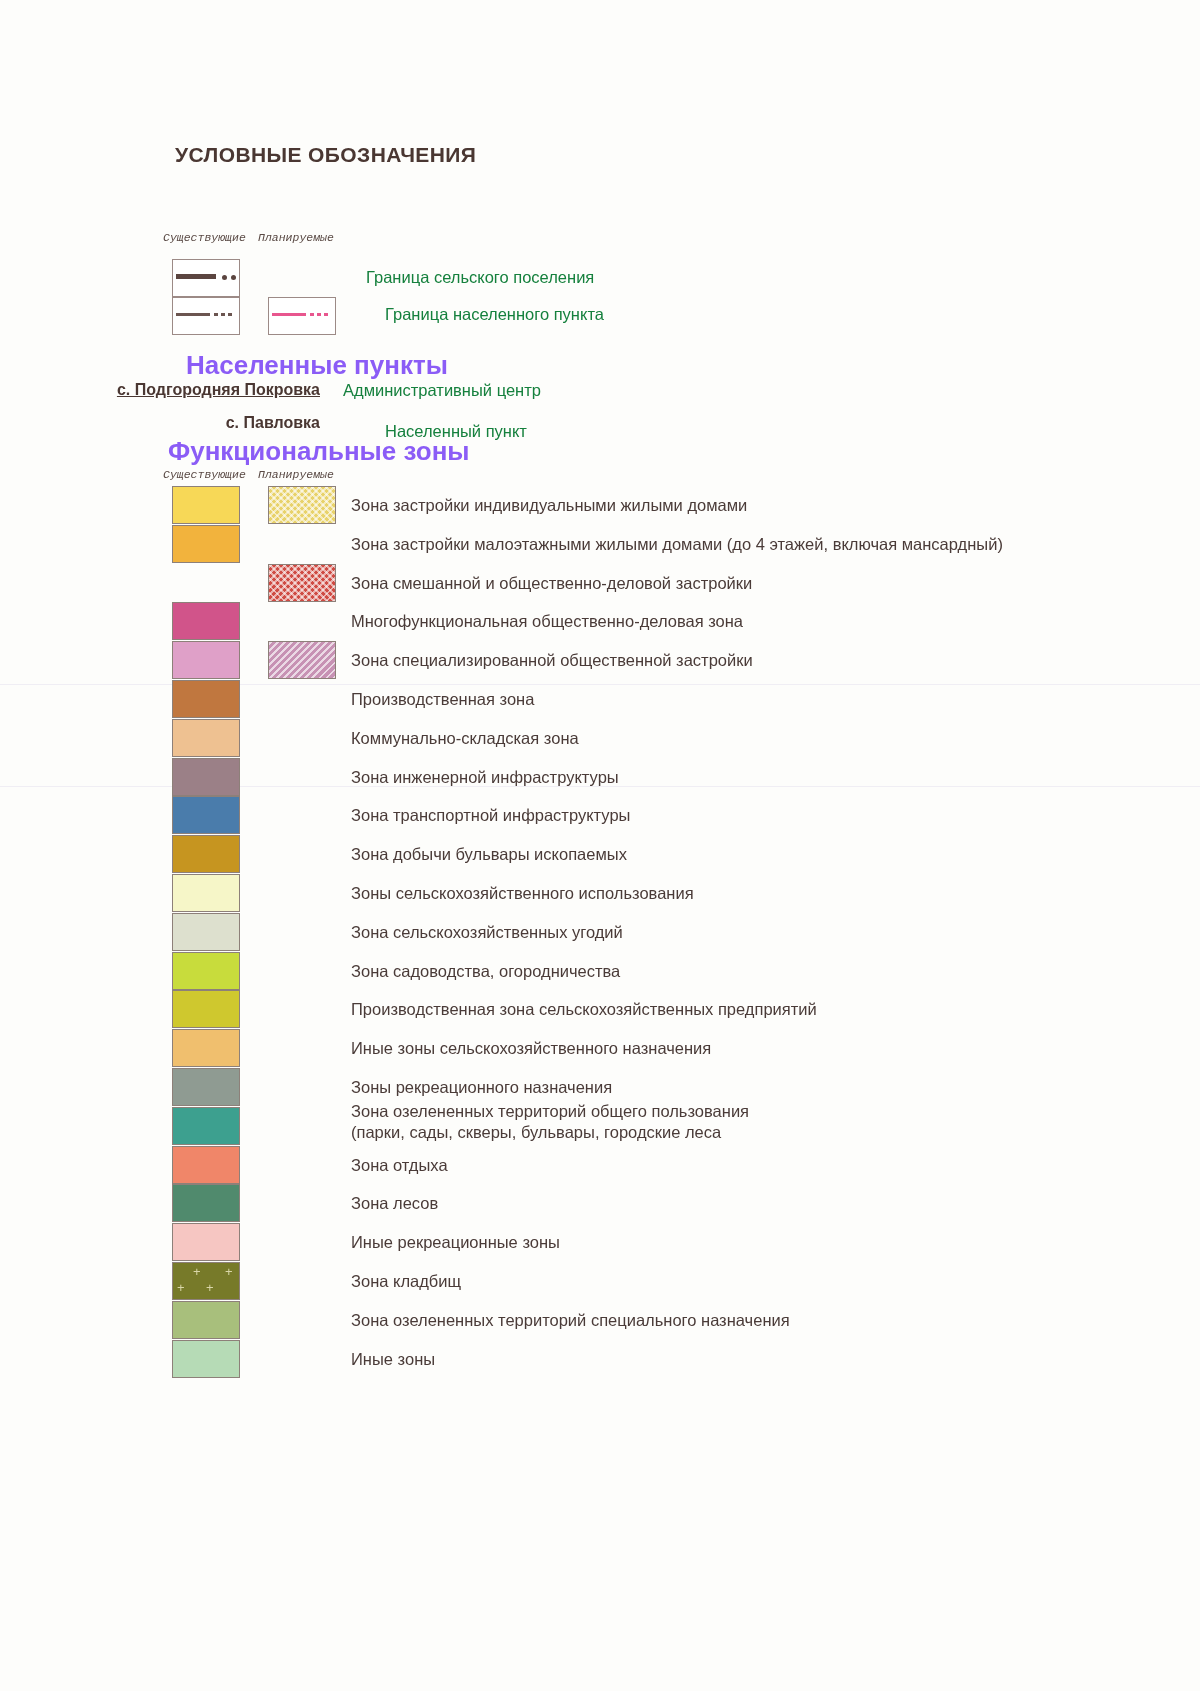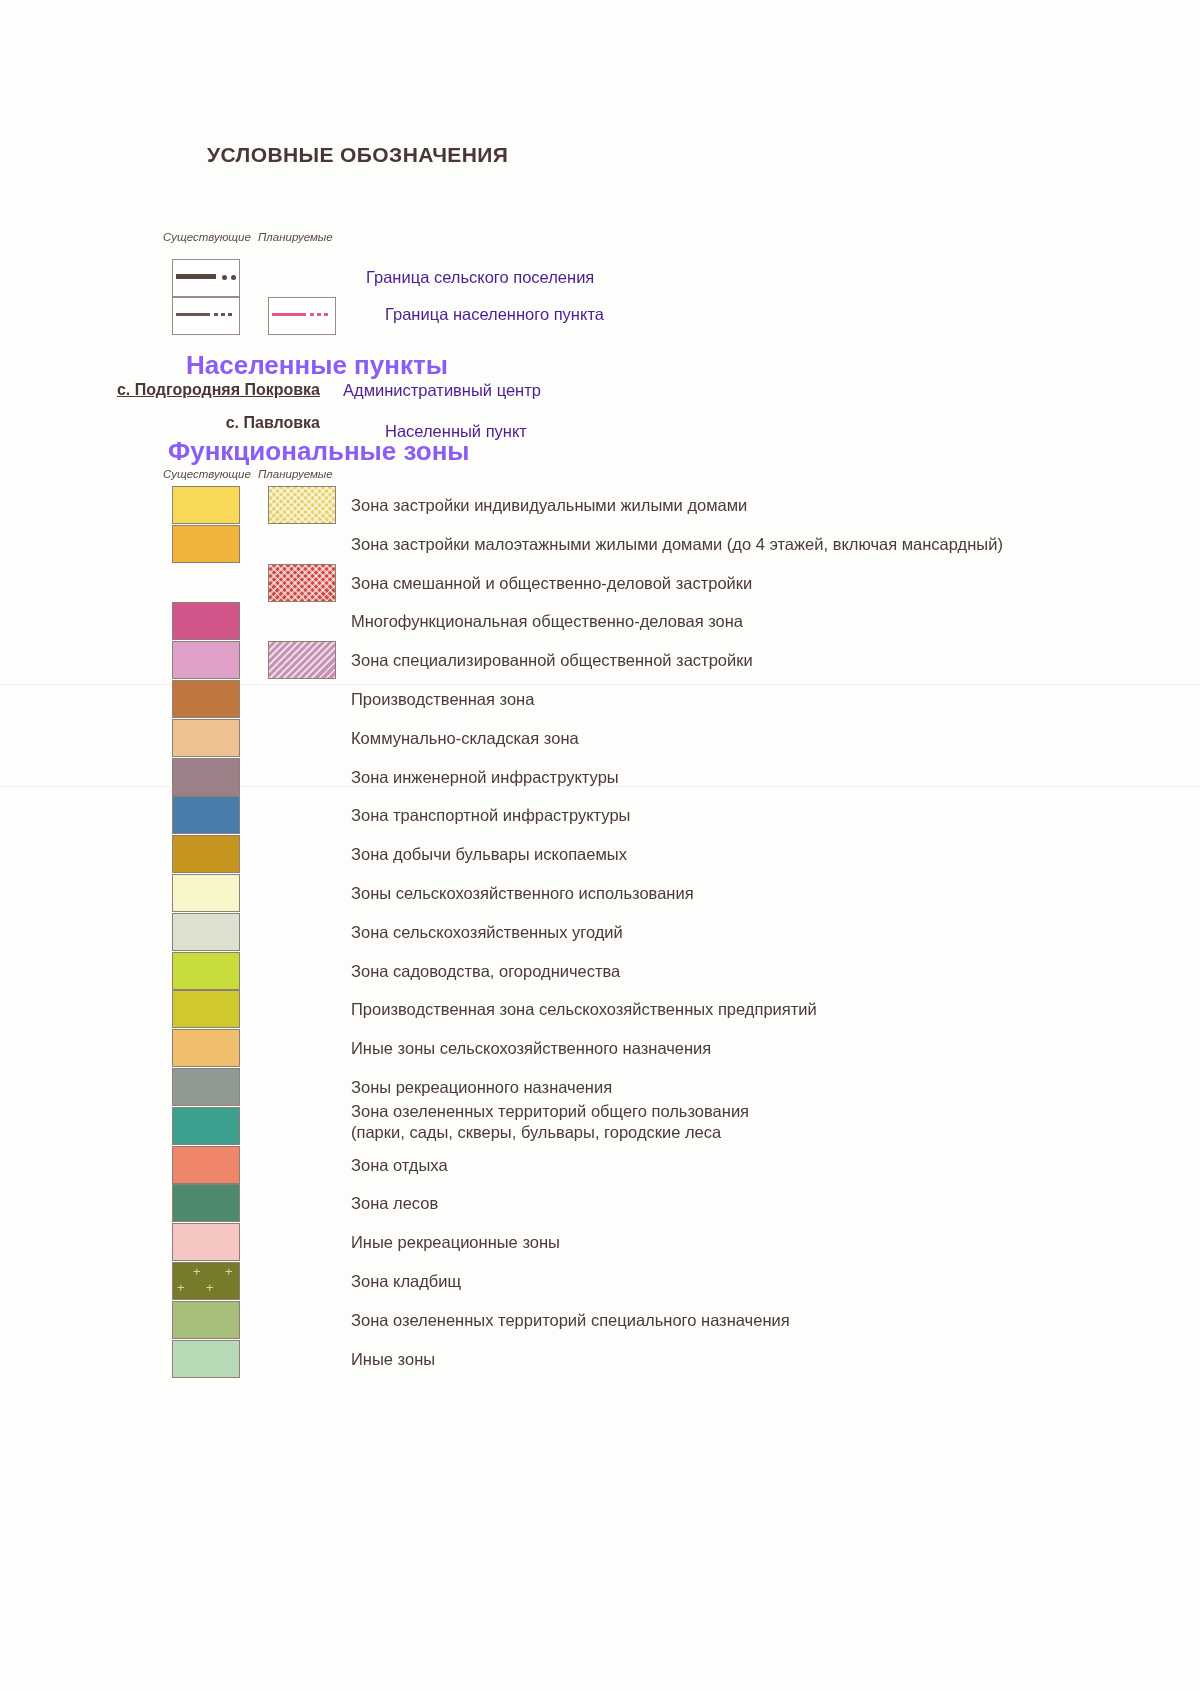--- a/index.html
+++ b/index.html
@@ -14,40 +14,40 @@
   
   .scanline{position:absolute;left:0;width:100%;height:1px;background:#eceaf2;opacity:.8;}
   .page-number{
     position:absolute;top:57px;left:0;width:1200px;text-align:center;
     font-size:23px;color:#3d3d3d;font-family:"Liberation Serif","DejaVu Serif",serif;
   }
   .sheet{position:absolute;top:0;left:0;width:1200px;height:1691px;}
 
   .h1{
     position:absolute;left:175px;top:143px;
-    font-size:21px;font-weight:bold;letter-spacing:.4px;color:#4a3732;margin-left:32px;
+    font-size:21px;font-weight:bold;letter-spacing:.4px;color:#4a3732;
   }
   .h2{
     position:absolute;left:175px;top:175px;width:820px;
     font-size:19px;font-weight:bold;line-height:25px;color:#4a3732;
   }
   .colhead{
     position:absolute;font-size:11.5px;font-style:italic;color:#5a4a45;
-    font-family:Liberation Sans, sans-serif;
+    font-family:Liberation Mono, monospace;
   }
 
   
   .symbox{
     position:absolute;width:66px;height:36px;
     border:1px solid #9c8a86;background:#fff;
   }
   .symline{position:absolute;left:2px;top:16px;width:62px;height:4px;}
 
   .rowlabel{
-    position:absolute;font-size:16.5px;color:#4c1d95;white-space:nowrap;
+    position:absolute;font-size:16.5px;color:#15803d;white-space:nowrap;
   }
 
   .h3{
     position:absolute;font-size:26px;font-weight:bold;color:#8b5cf6;
   }
   .placename{
     position:absolute;font-size:16px;font-weight:bold;color:#4a3732;
     text-align:right;
   }
   .placename.underline{text-decoration:underline;}

